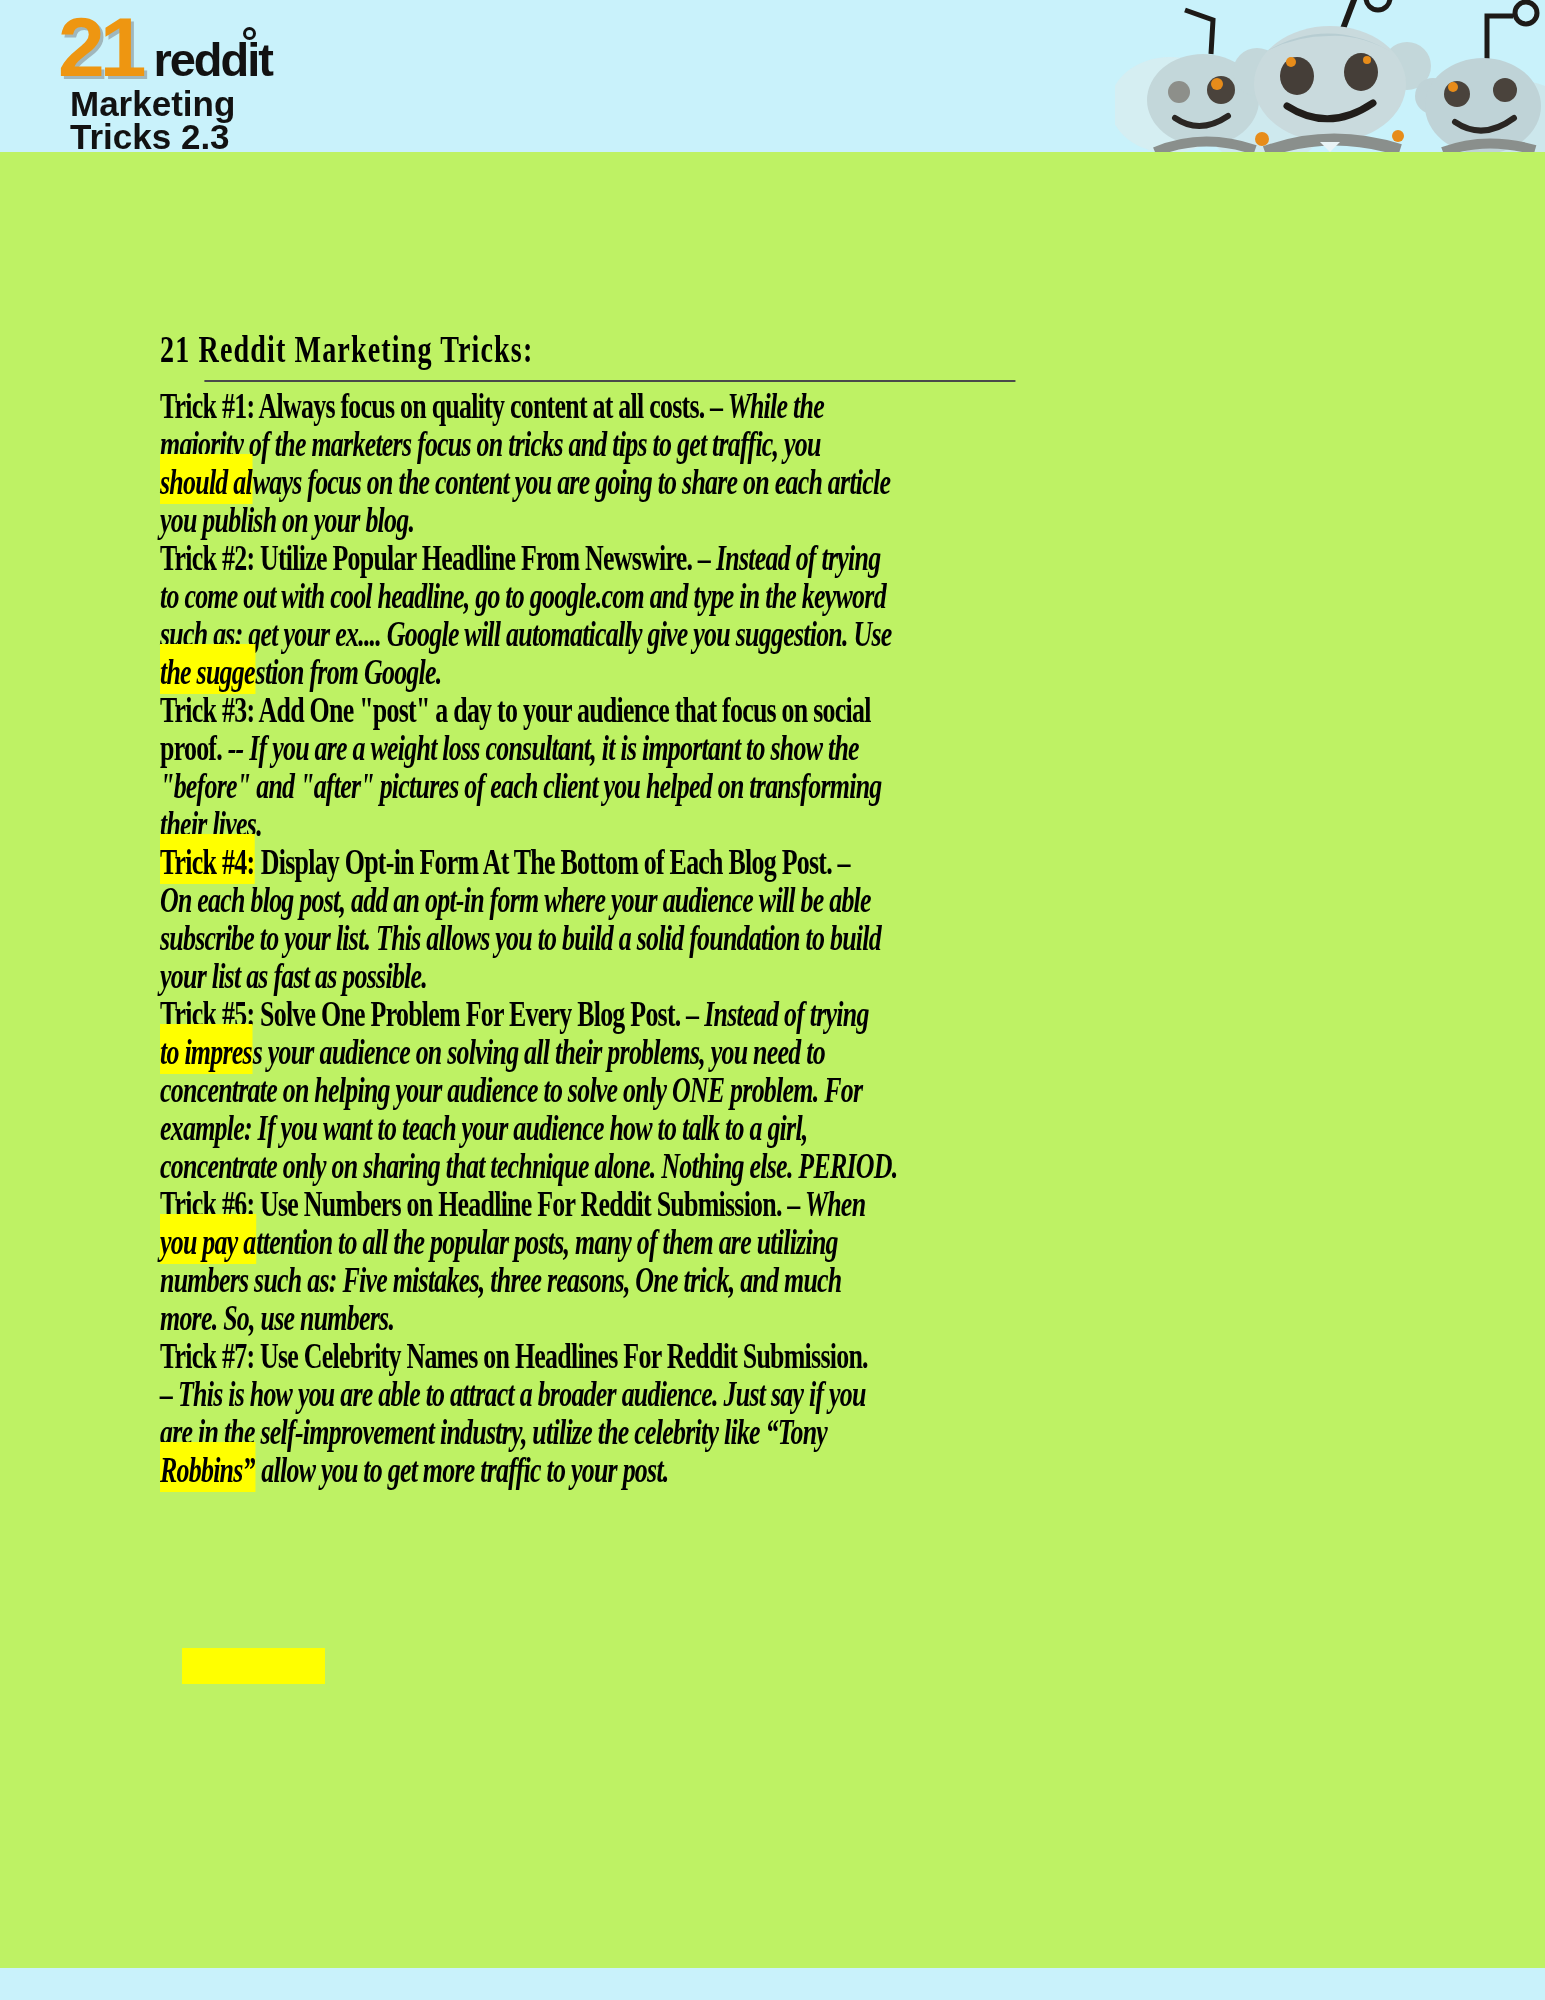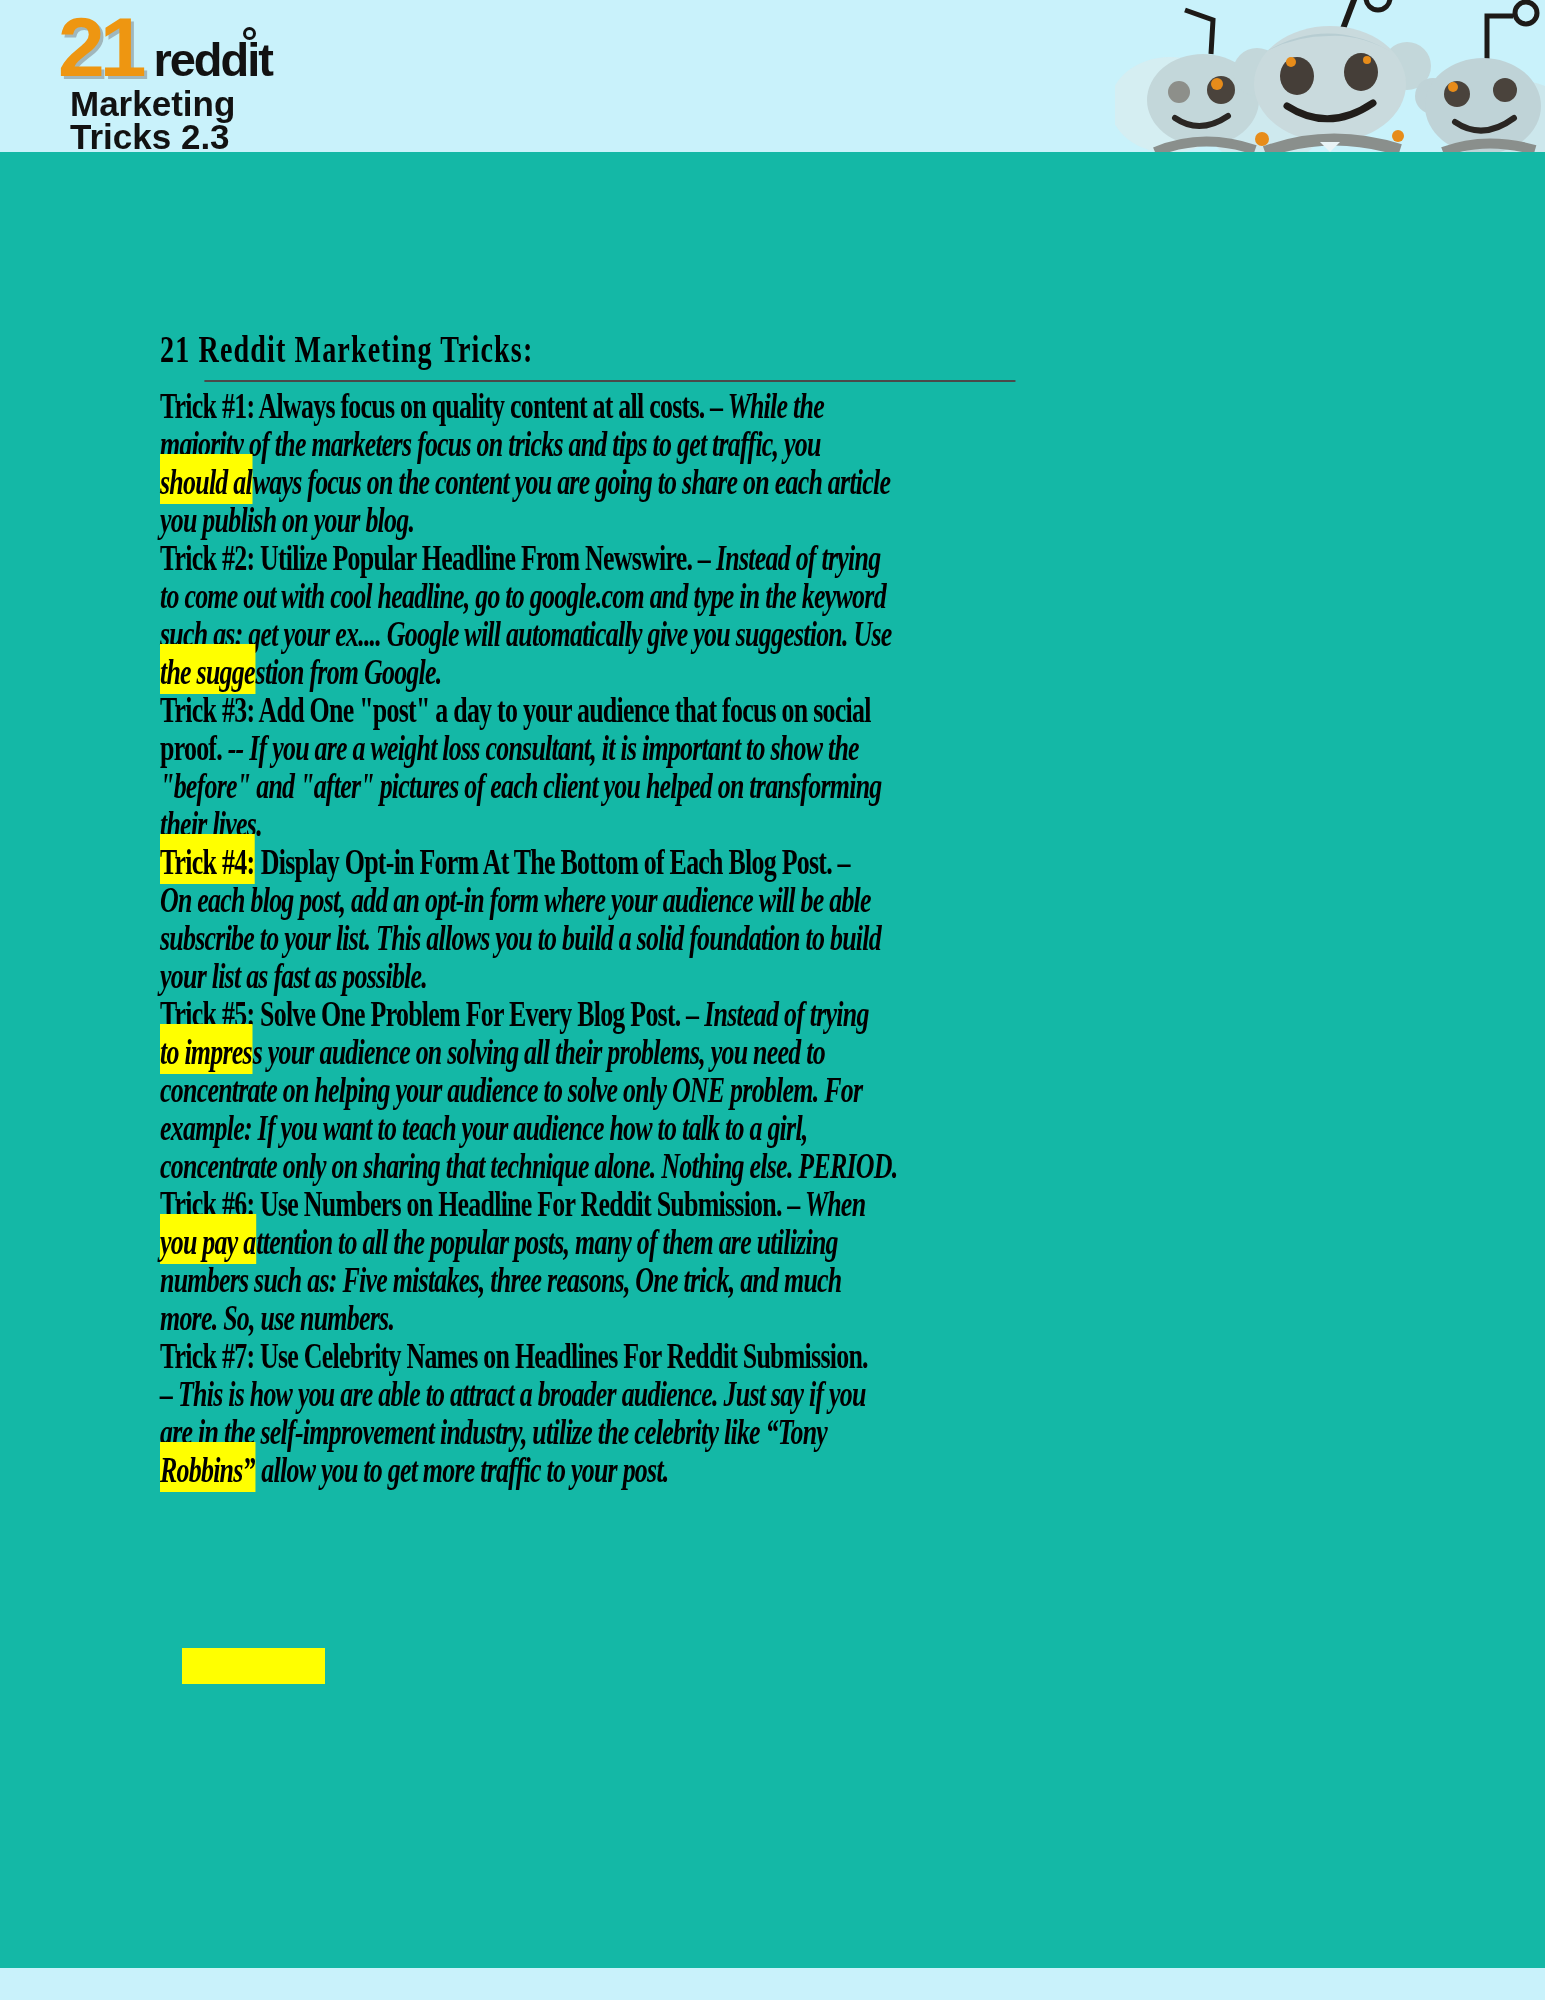--- a/index.html
+++ b/index.html
@@ -1,17 +1,17 @@
 <!DOCTYPE html>
 <html><head>
 <meta charset="utf-8">
 <style>
   html,body { margin:0; padding:0; background:#ffffff; }
   .page {
-    position:relative; width:1545px; height:2000px; background:#14b8a6;
+    position:relative; width:1545px; height:2000px; background:#bef264;
     overflow:hidden; font-family:"Liberation Serif", serif; color:#000;
   }
   
   .banner {
     position:absolute; left:0; top:0; width:1545px; height:152px;
     background:#c9f2fb;
   }
   .logo { position:absolute; left:58px; top:8px; }
   .logo-row { display:flex; align-items:baseline; }
   .logo-number {

